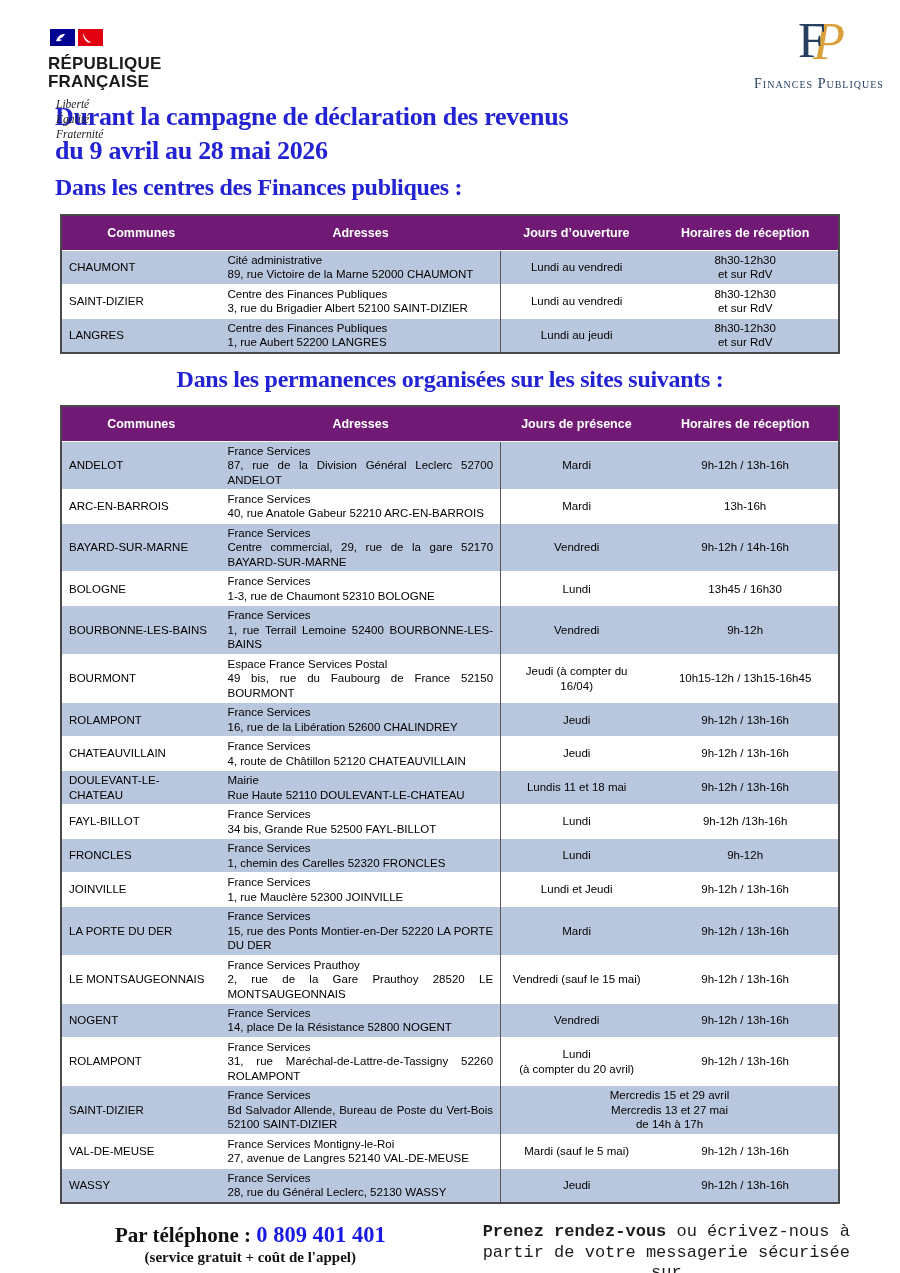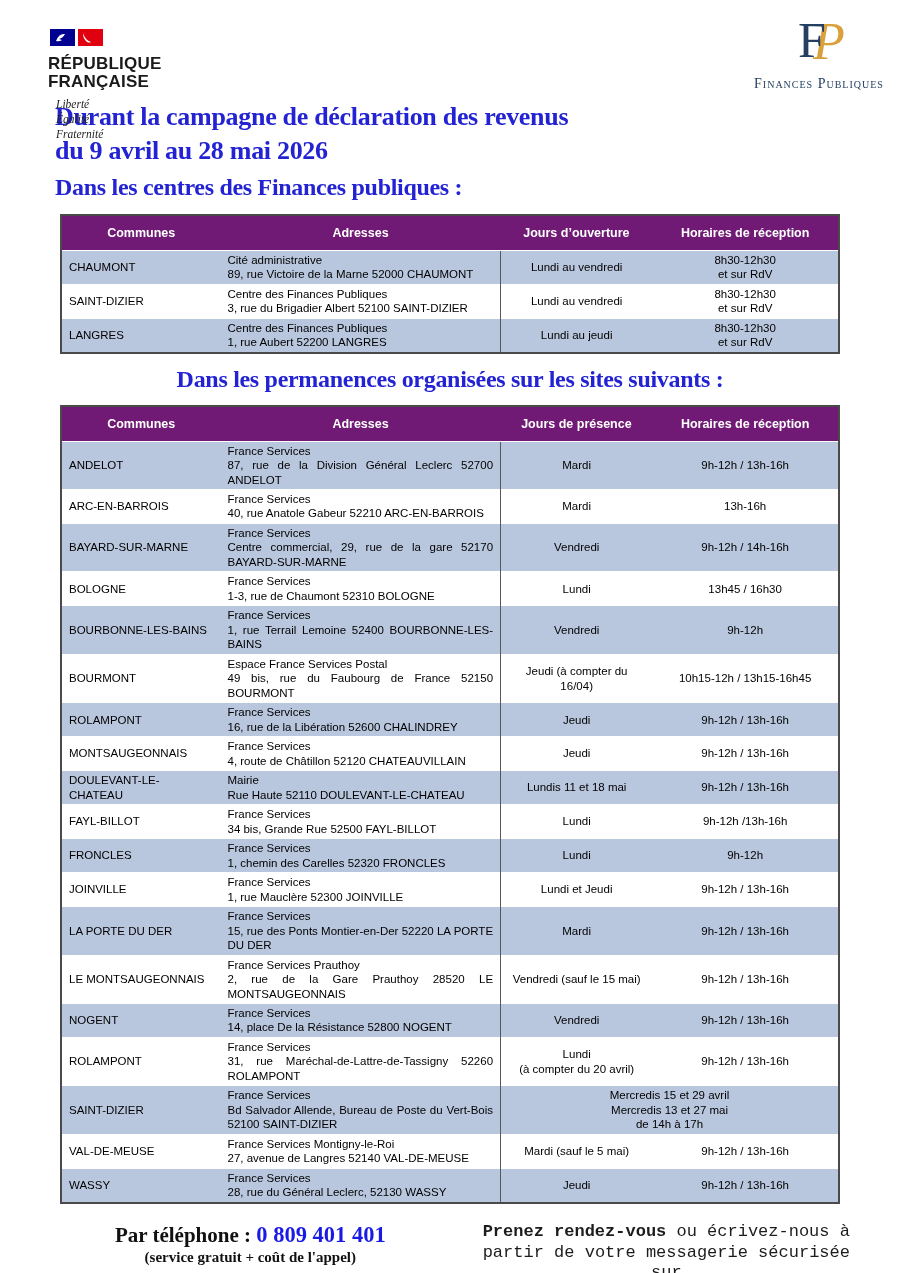--- a/index.html
+++ b/index.html
@@ -200,21 +200,21 @@
           <td class="c3">10h15-12h / 13h15-16h45</td>
         </tr>
         <tr class="shade">
           <td class="c0">ROLAMPONT</td>
           <td class="c1">France Services
 16, rue de la Libération 52600 CHALINDREY</td>
           <td class="c2">Jeudi</td>
           <td class="c3">9h-12h / 13h-16h</td>
         </tr>
         <tr>
-          <td class="c0">MONTSAUGEONNAIS</td>
+          <td class="c0">CHATEAUVILLAIN</td>
           <td class="c1">France Services
 4, route de Châtillon 52120 CHATEAUVILLAIN</td>
           <td class="c2">Jeudi</td>
           <td class="c3">9h-12h / 13h-16h</td>
         </tr>
         <tr class="shade">
           <td class="c0">DOULEVANT-LE-
 CHATEAU</td>
           <td class="c1">Mairie
 Rue Haute 52110 DOULEVANT-LE-CHATEAU</td>

